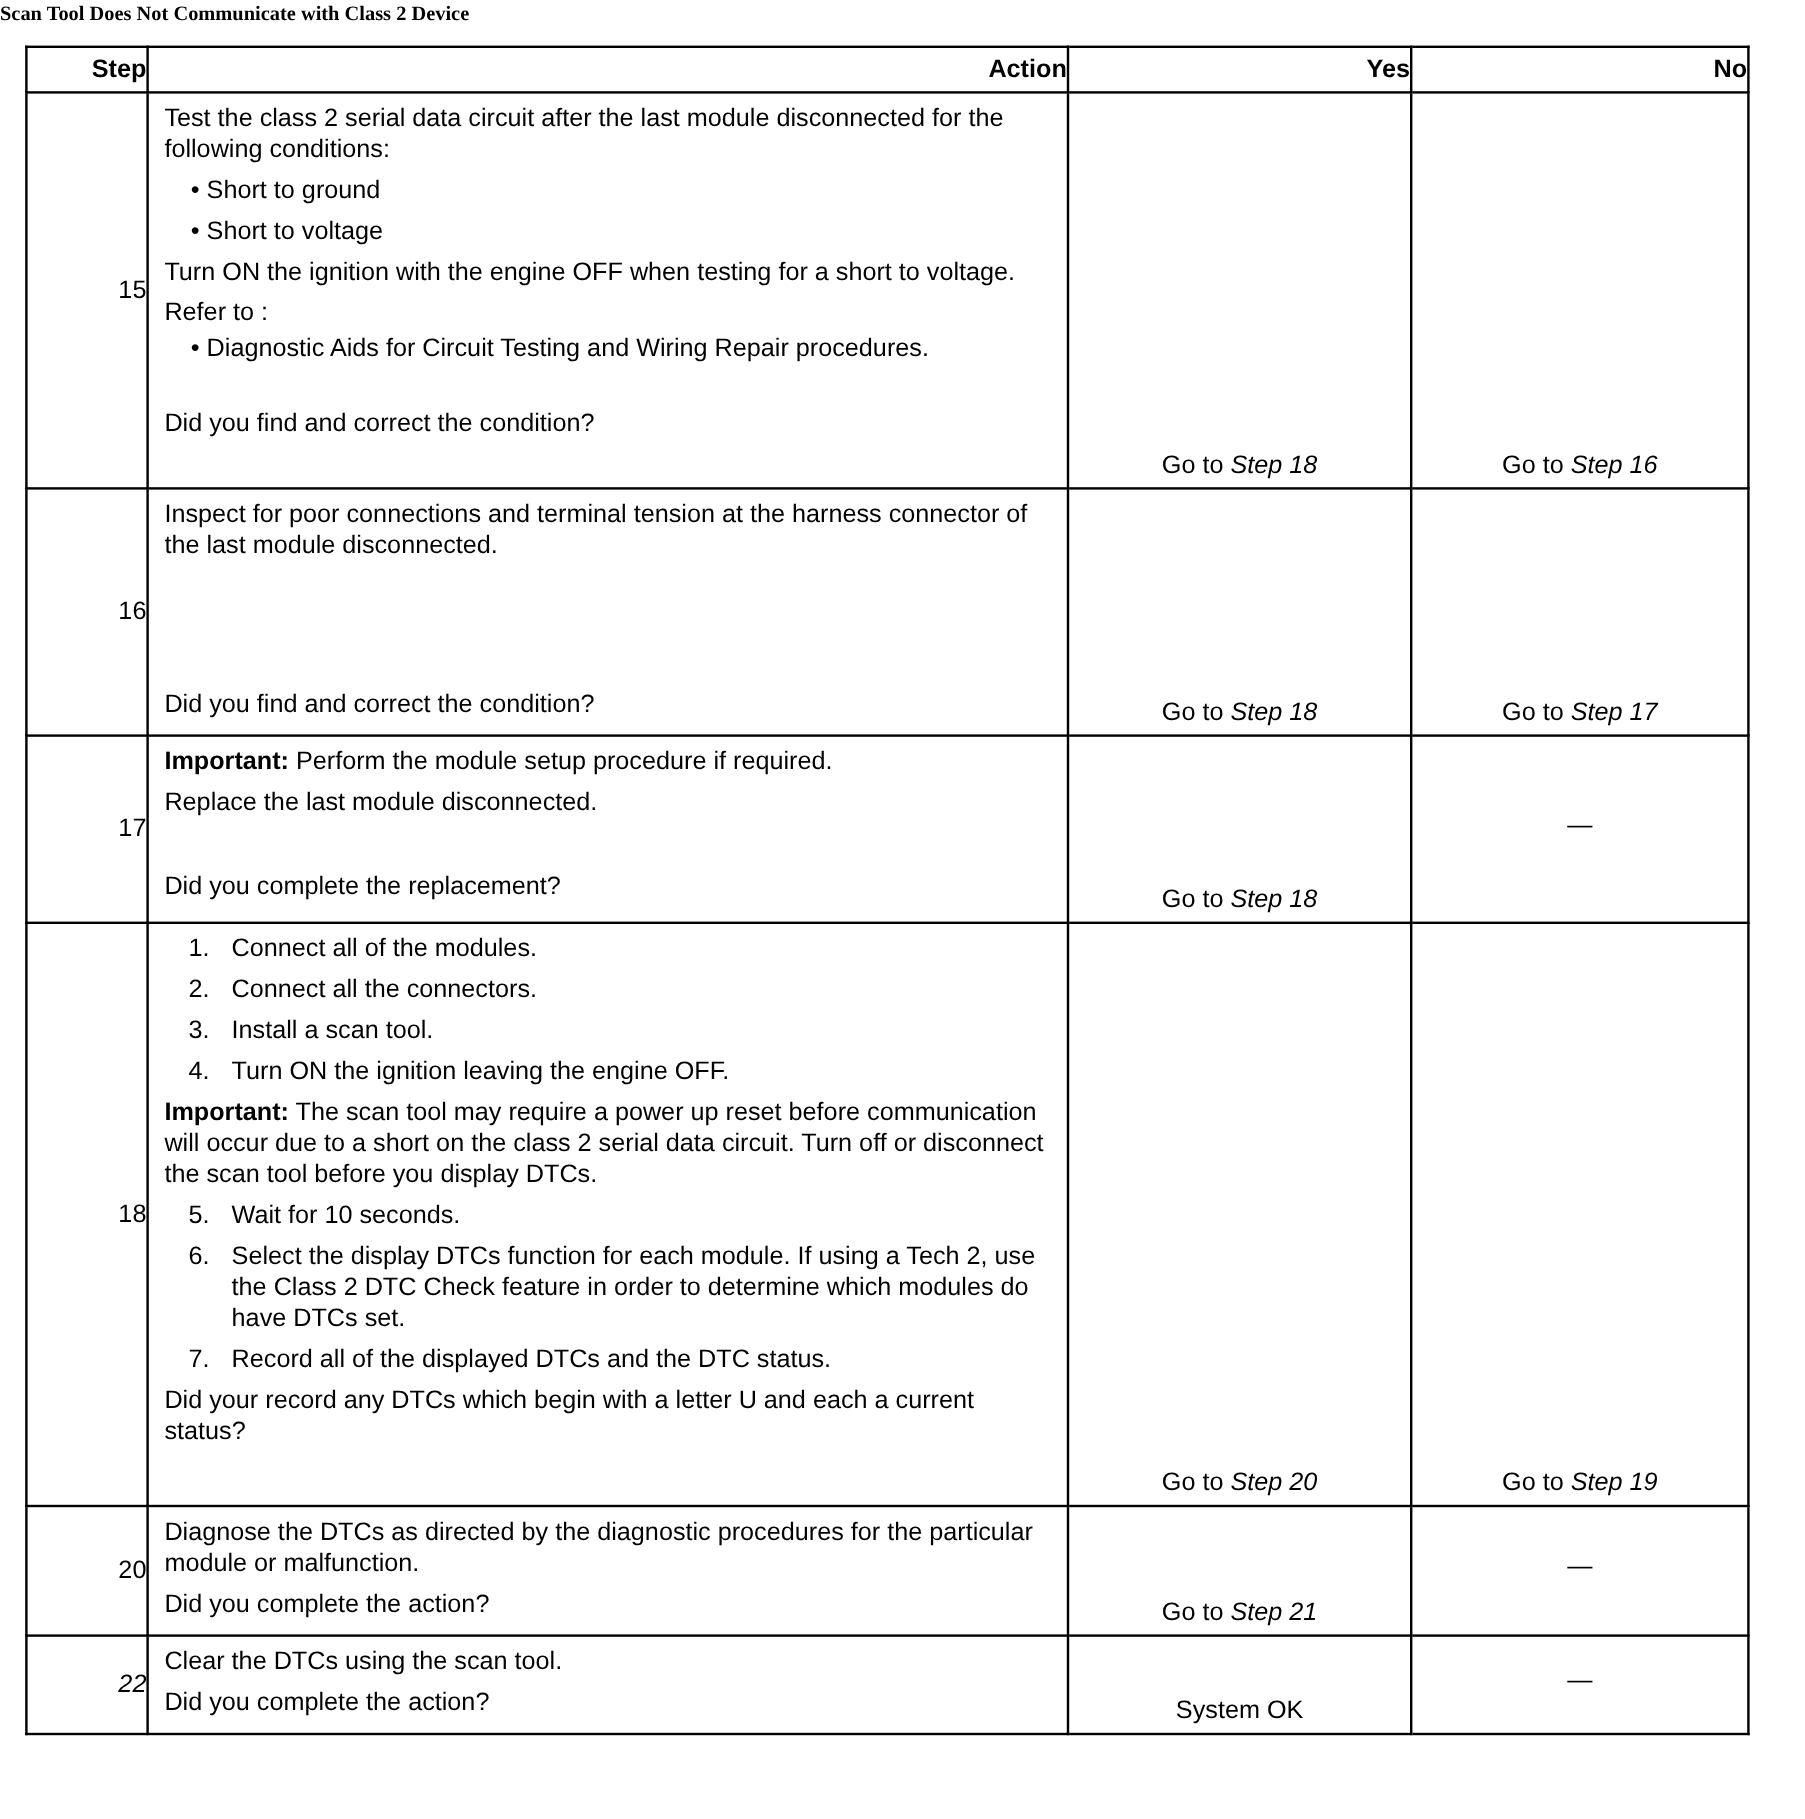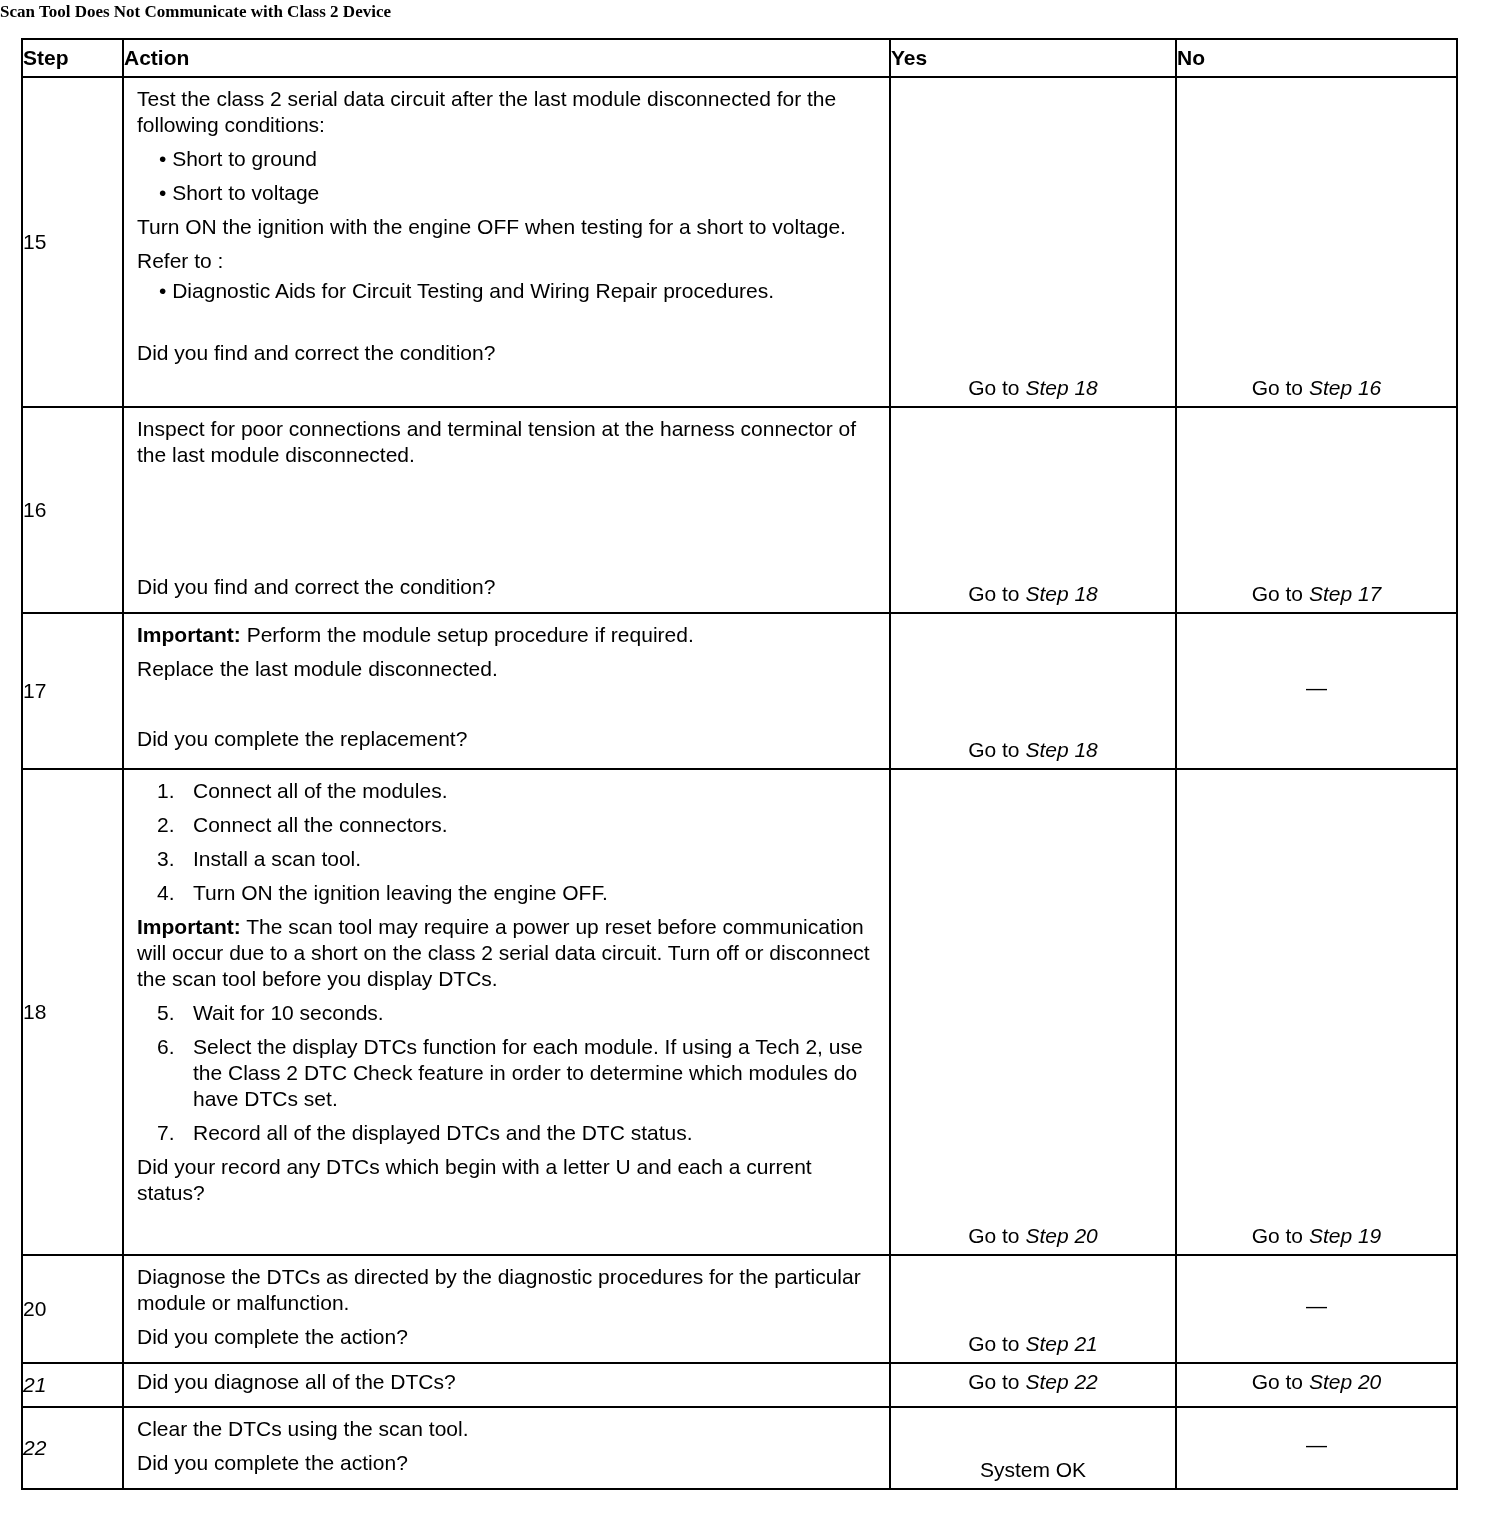--- a/index.html
+++ b/index.html
@@ -1,22 +1,22 @@
 <!DOCTYPE html>
 <html><head>
 <meta charset="utf-8">
 <style>
   html, body { margin:0; padding:0; background:#fff; }
   body { width:1504px; height:1516px; position:relative; font-family:"Liberation Sans", sans-serif; color:#000; }
   .title { position:absolute; left:0; top:2px; width:1356px; text-align:left; font-weight:bold; font-size:17px;font-family:Liberation Serif, serif; }
   table { position:absolute; left:21px; top:38px; border-collapse:collapse; width:1435px; table-layout:fixed; }
   td, th { border:2px solid #000; font-size:21px; vertical-align:top; padding:0; }
-  th { font-weight:bold; height:36px; vertical-align:middle; text-align:left; }
+  th { font-weight:bold; height:36px; vertical-align:middle; text-align:right; }
   col.c1 { width:101px; } col.c2 { width:767px; } col.c3 { width:286px; } col.c4 { width:281px; }
-  .step { text-align:left; vertical-align:middle; }
+  .step { text-align:right; vertical-align:middle; }
   .ital { font-style:italic; }
   .act { padding:8px 12px 4px 13px; line-height:26px; }
   .act p { margin:0 0 8px 0; }
   .act .bul { padding-left:22px; margin-bottom:8px; }
   .act .num { padding-left:20px; margin-bottom:8px; display:flex; }
   .act .num .n { width:36px; flex:none; }
   .ans { text-align:center; vertical-align:bottom; padding-bottom:6px; }
   .mid { vertical-align:middle; }
   .q { margin:0; }
 </style>
@@ -122,28 +122,20 @@
   <tr style="height:101px">
     <td class="step">20</td>
     <td class="act">
       <p>Diagnose the DTCs as directed by the diagnostic procedures for the particular module or malfunction.</p>
       <p class="q">Did you complete the action?</p>
     </td>
     <td class="ans"><span>Go to </span><span class="ital">Step 21</span></td>
     <td class="ans mid">—</td>
   </tr>
 
-  <tr style="height:38px">
-    <td class="step ital">21</td>
-    <td class="act" style="padding-top:5px;padding-bottom:3px">
-      <p class="q">Did you diagnose all of the DTCs?</p>
-    </td>
-    <td class="ans mid"><span>Go to </span><span class="ital">Step 22</span></td>
-    <td class="ans mid"><span>Go to </span><span class="ital">Step 20</span></td>
-  </tr>
 
   <tr style="height:72px">
     <td class="step ital">22</td>
     <td class="act">
       <p>Clear the DTCs using the scan tool.</p>
       <p class="q">Did you complete the action?</p>
     </td>
     <td class="ans">System OK</td>
     <td class="ans mid">—</td>
   </tr>

